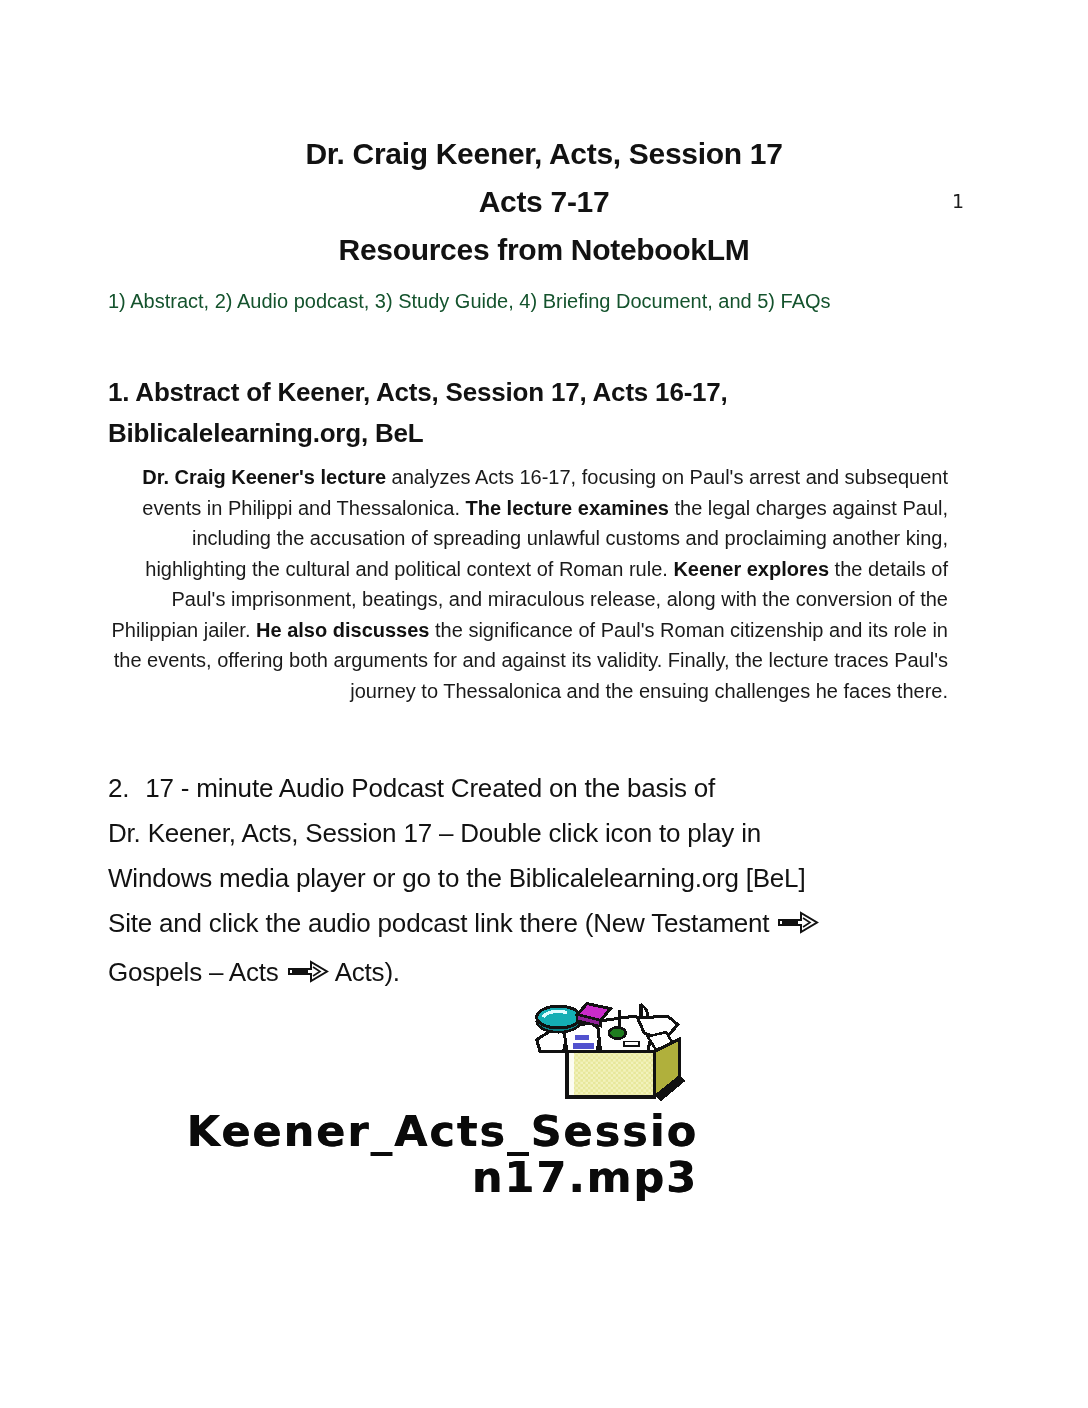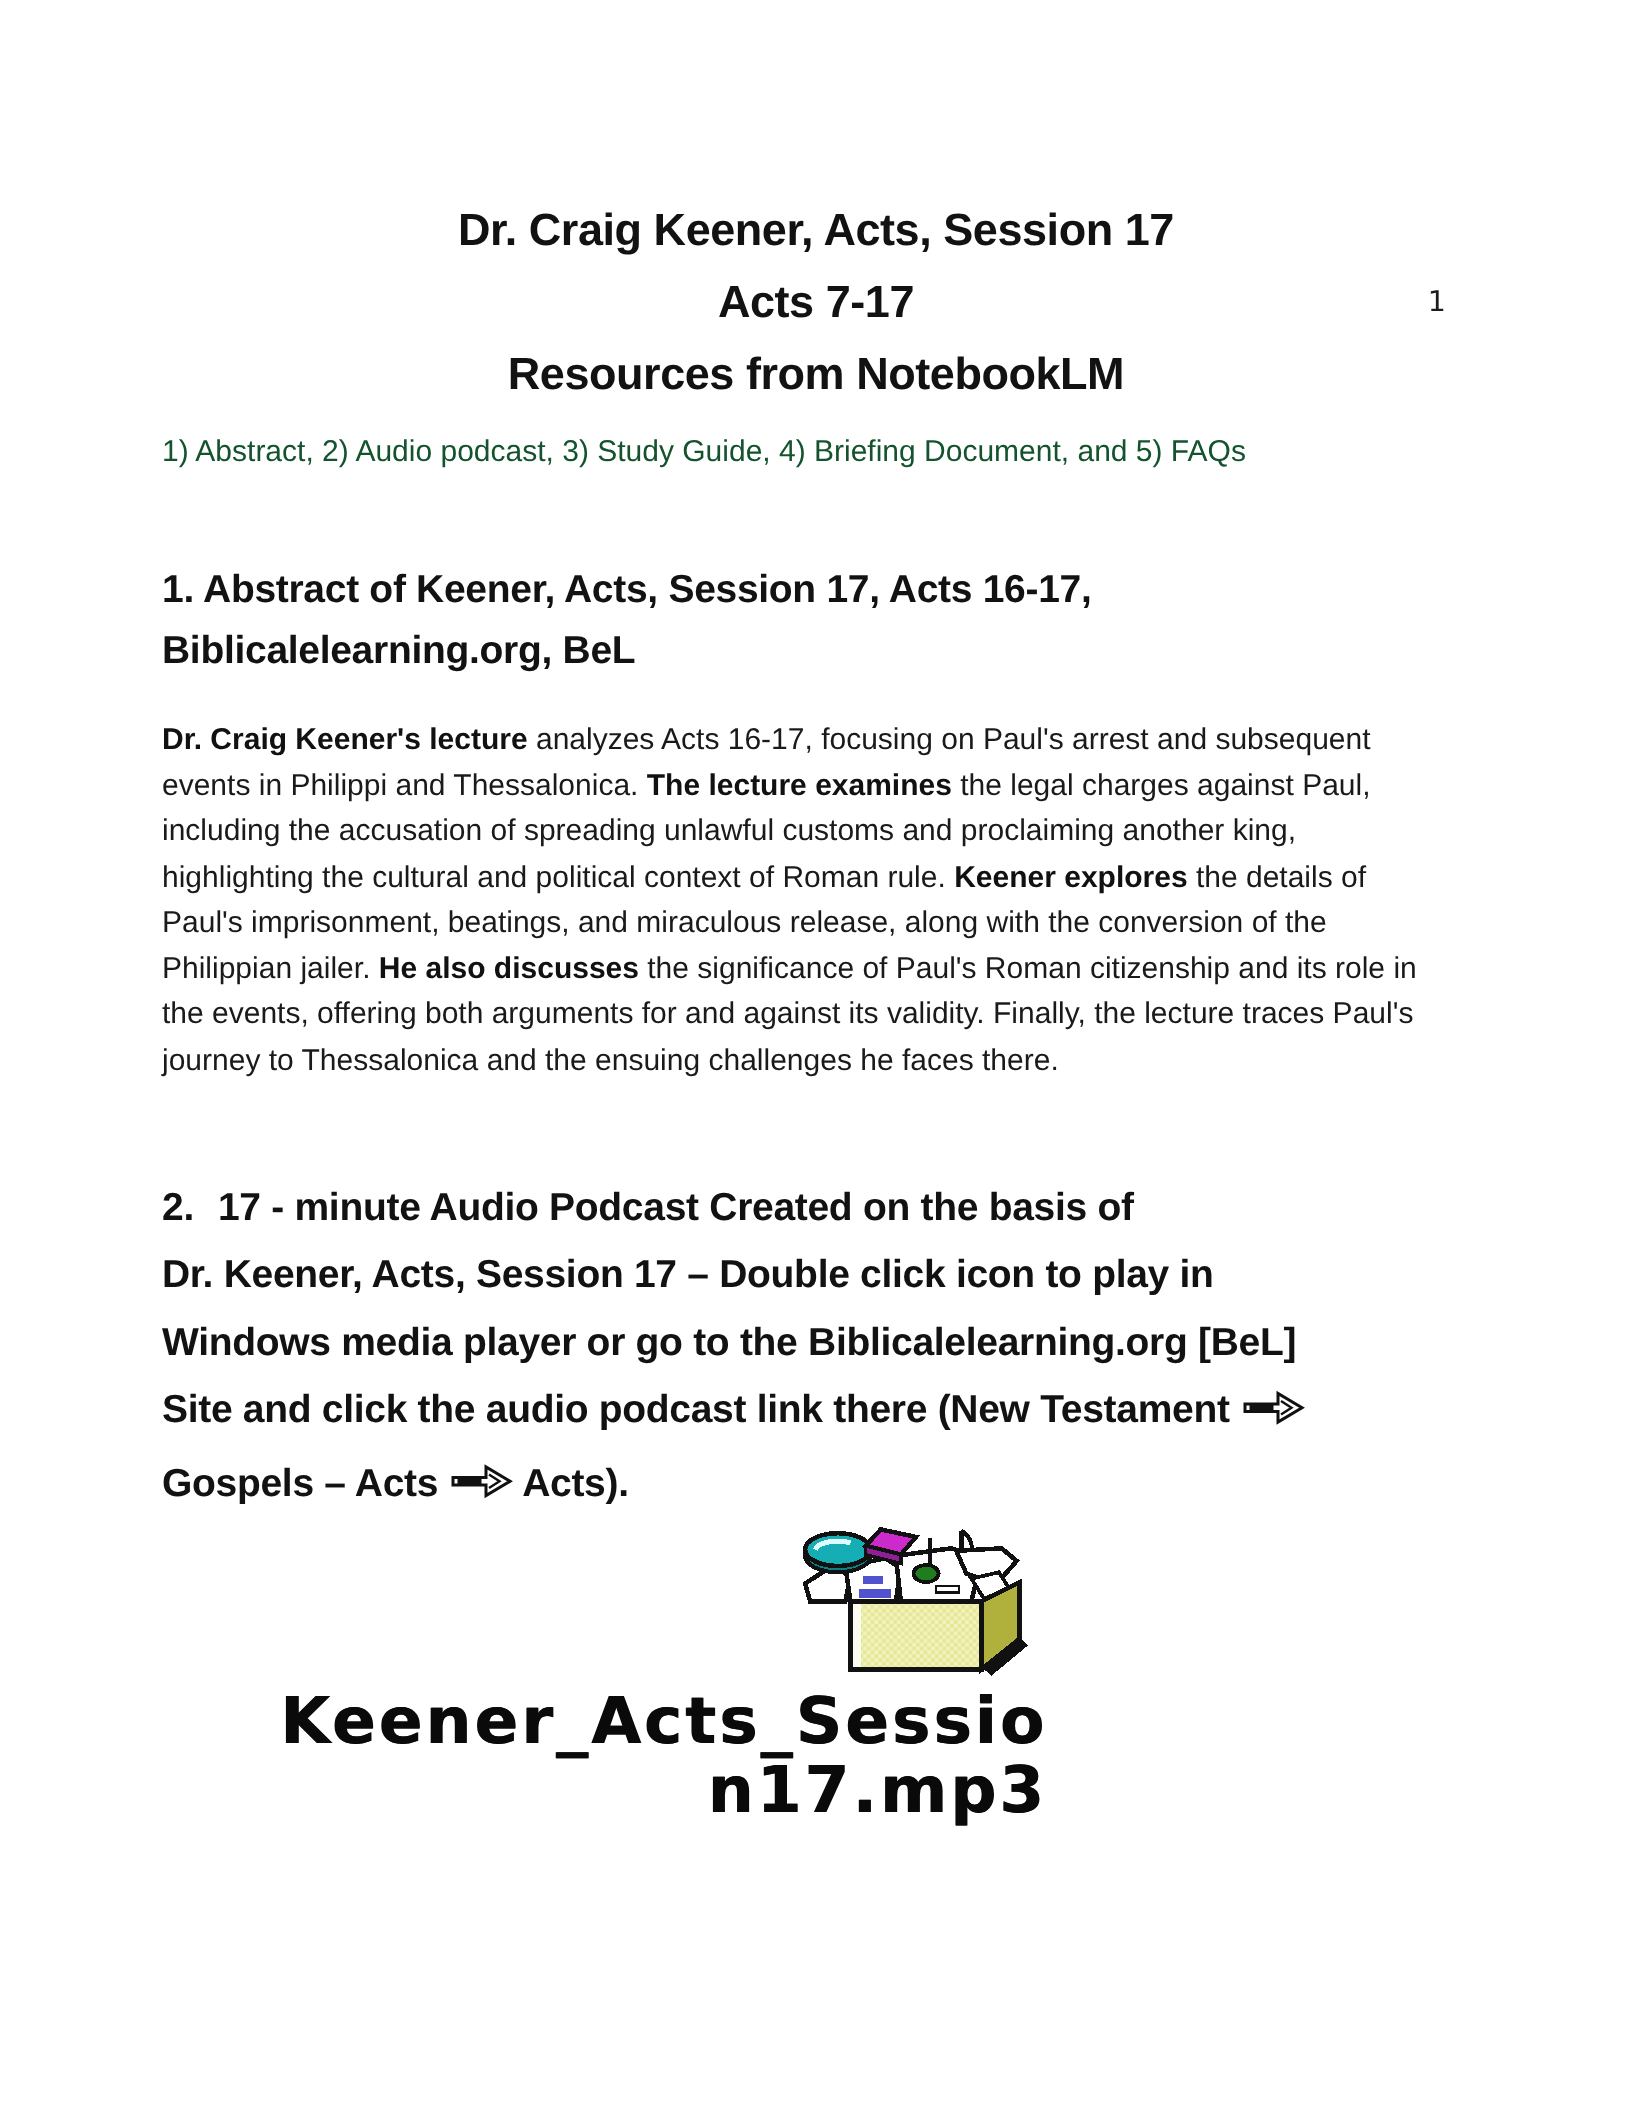--- a/index.html
+++ b/index.html
@@ -20,27 +20,27 @@
   .content { padding: 0 108px; }
   .title-block { margin-top: 130px; text-align: center; }
   .title-line {
     font-size: 30px; font-weight: 700; line-height: 48px; color: #121212;
     letter-spacing: -0.3px;
   }
   .intro-line { margin-top: 14px; font-size: 20px; line-height: 26px; color: #14532d; }
   .h1-block { margin-top: 58px; }
   .h1-line { font-size: 26px; font-weight: 700; line-height: 41px; color: #121212; letter-spacing: -0.2px; }
   .abstract {
-    margin-top: 24px; width: 840px;
+    margin-top: 8px; width: 840px;
     font-size: 20px; line-height: 30.5px; color: #1a1a1a;
-    text-align: left;
+    text-align: right;
   }
   .abstract .b { font-weight: 700; color: #111; }
   .h2-block { margin-top: 60px; }
-  .h2-line { font-size: 26px; font-weight: 700; line-height: 45px; color: #121212; letter-spacing: -0.2px; white-space: nowrap; }
+  .h2-line { font-size: 26px; font-weight: 400; line-height: 45px; color: #121212; letter-spacing: -0.2px; white-space: nowrap; }
   .h2-num { display: inline-block; margin-right: 16px; }
   .arrow-icon { display: inline-block; vertical-align: -4px; margin-left: 8px; }
   .arrow-icon + .after { margin-left: 6px; }
   .audio-object { width: 580px; margin-left: 10px; margin-top: 2px; text-align: right; cursor: pointer; }
   .pkg-icon { display: inline-block; }
   .pkg-icon svg { display: block; }
   .filename-label {
     margin-top: 2px;
     font-family: "DejaVu Sans", sans-serif;
     font-weight: 700; font-size: 43px; line-height: 46px;

